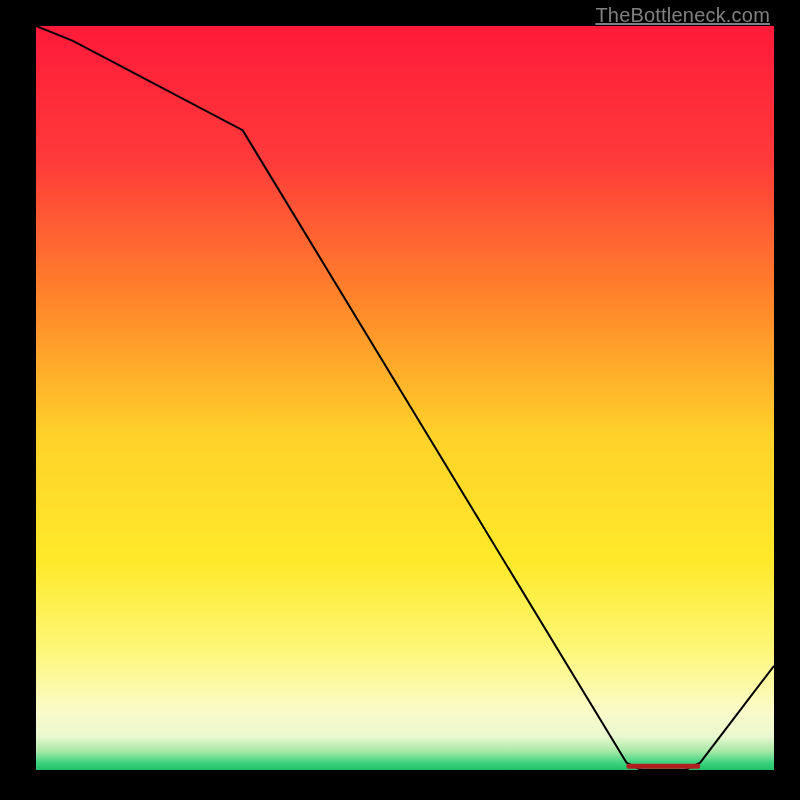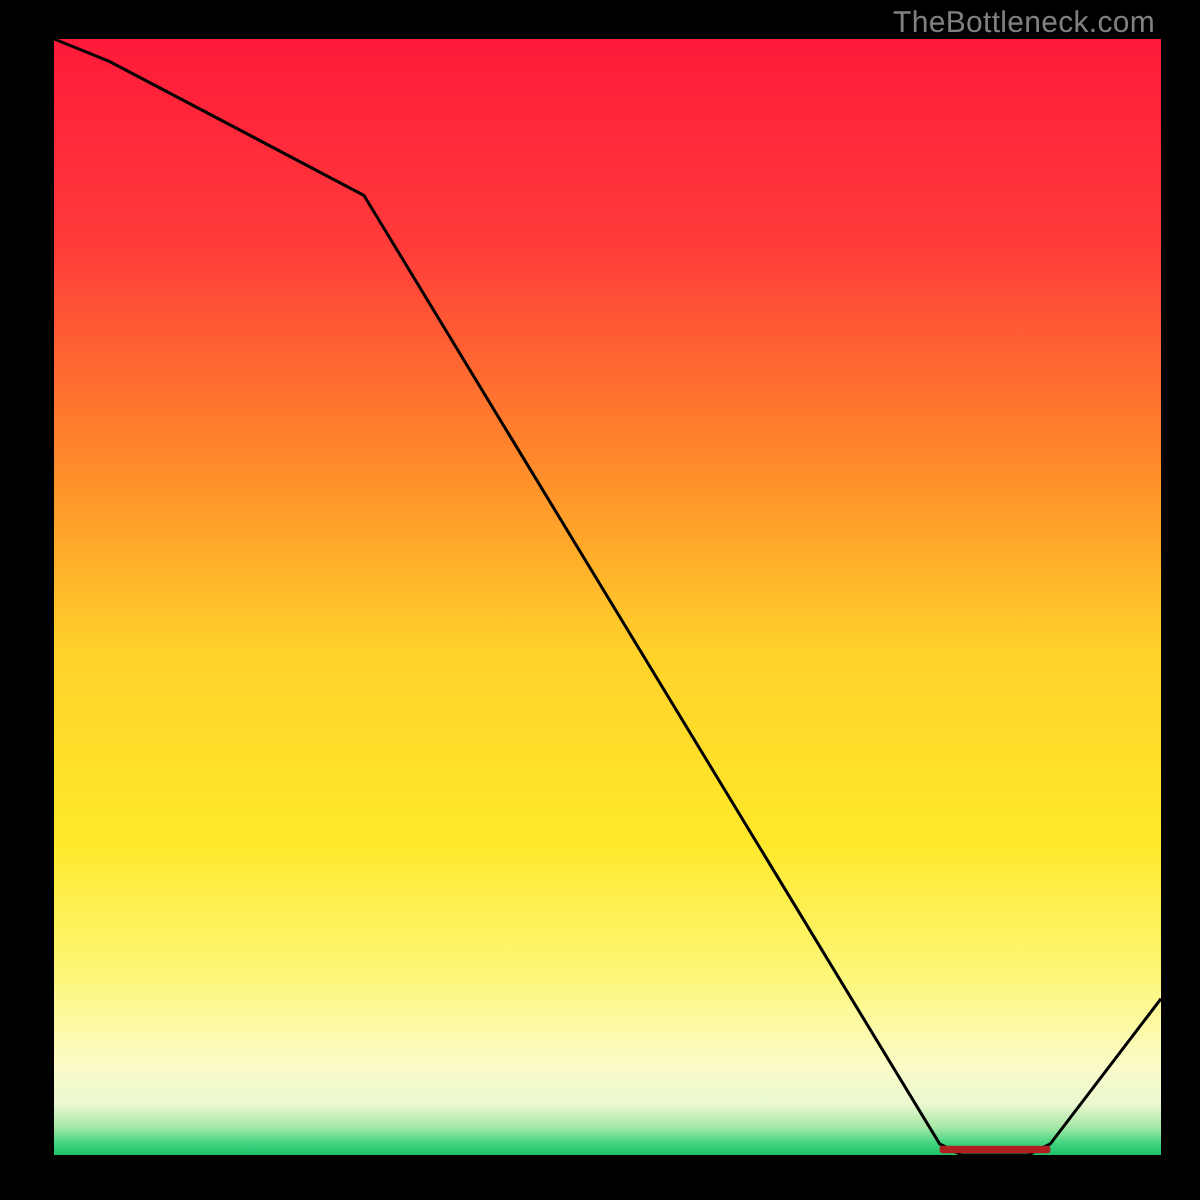--- a/index.html
+++ b/index.html
@@ -28,20 +28,21 @@
   }
   .watermark {
     position: absolute;
     top: 4px;
     right: 30px;
     color: #808080;
     font-size: 20px;
     font-weight: 400;
     letter-spacing: 0.2px;
     z-index: 10;
+    text-decoration: underline;
   }
   svg { display: block; }
 </style>
 </head>
 <body>
 
 <div class="frame">
 
   <div class="watermark">TheBottleneck.com</div>
 

